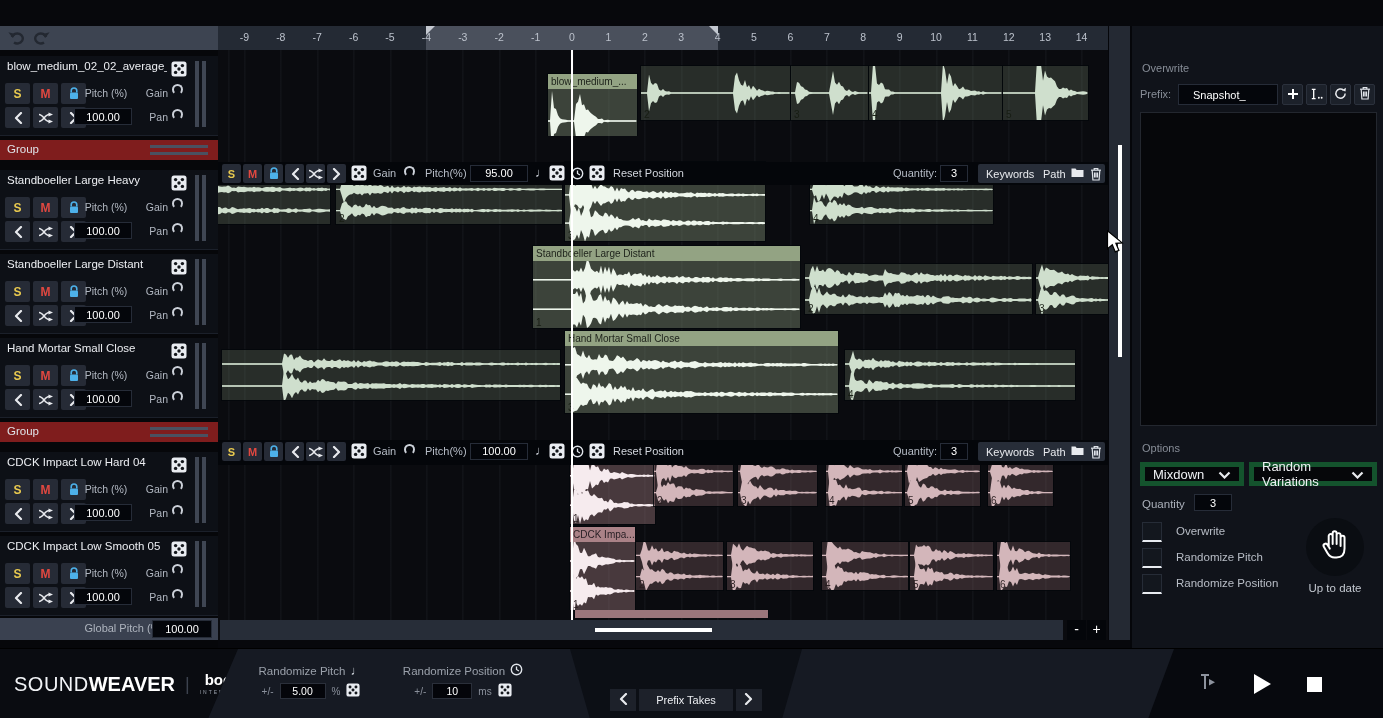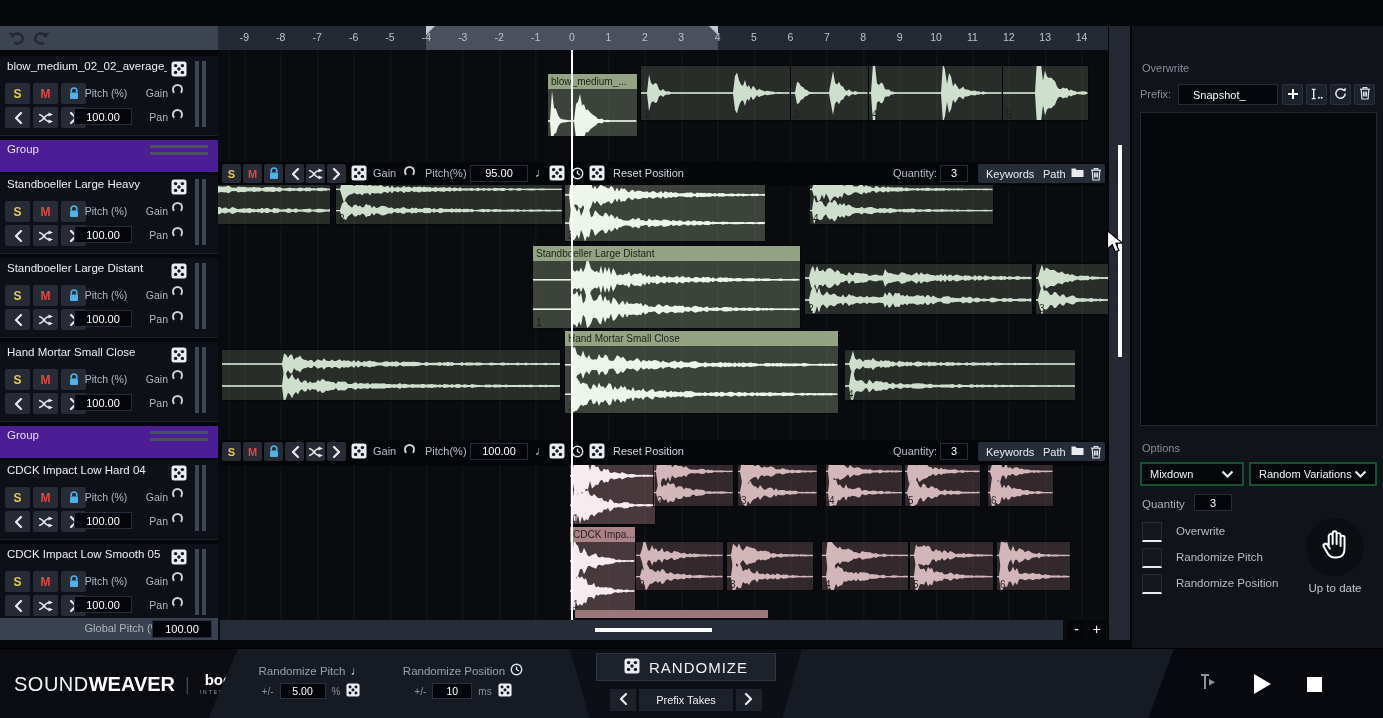--- a/index.html
+++ b/index.html
@@ -19,21 +19,21 @@
   .track-name { position:absolute; left:7px; top:4px; font-size:11.5px; color:#eceef2; white-space:nowrap; overflow:hidden; width:160px; }
   .tp-dice { position:absolute; left:171px; top:5px; }
   .tp-meters { position:absolute; left:195px; top:5px; width:12px; height:66px; }
   .tp-meters i { position:absolute; top:0; width:4px; height:66px; background:#3f4653; }
   .tp-meters i:first-child { left:0; } .tp-meters i:last-child { left:7px; }
   .sq-btn { position:absolute; width:25px; height:21px; background:#262b36; border-radius:2px; display:flex; align-items:center; justify-content:center; font-size:12px; font-weight:bold; }
   .solo { color:#e8c94f; } .mute { color:#e14840; }
   .lbl { position:absolute; font-size:10.5px; color:#b2b8c2; }
   .knob { position:absolute; width:11px; height:11px; border:2px solid #ccd1d9; border-radius:50%; border-bottom-color:transparent; }
   .valbox { position:absolute; background:#04060b; border:1px solid #262c38; color:#fff; font-size:11px; text-align:center; font-family:"Liberation Sans",sans-serif; }
-  .group-row { position:relative; width:218px; height:32px; background:#4c1d95; margin:0 0 2px 0; }
+  .group-row { position:relative; width:218px; height:20px; background:#7f1d1d; margin:0 0 10px 0; }
   .group-row .gname { position:absolute; left:7px; top:3px; font-size:11.5px; color:#dfe3e8; }
   .group-row .gmeter { position:absolute; left:150px; top:5px; width:58px; }
   .group-row .gmeter i { display:block; height:3px; background:#4a5160; margin-bottom:4px; }
   .global-pitch { position:absolute; left:0; top:592px; width:218px; height:22px; background:#3a4150; }
   .global-pitch .lbl { left:40px; top:4px; width:124px; text-align:right; color:#aeb4be; font-size:11px; }
   .global-pitch input { left:152px; top:2px; width:60px; height:18px; }
 
   
   .arrange { position:absolute; left:218px; top:26px; width:890px; height:614px; background:#0a0b0f; }
   .ruler { position:absolute; left:0; top:0; width:890px; height:24px; background:#242a34; overflow:hidden; }
@@ -71,21 +71,21 @@
 
   .vscroll { position:absolute; left:1108px; top:26px; width:22px; height:614px; background:#242933; border-left:1px solid #05060a; }
   .v-thumb { position:absolute; left:9px; top:119px; width:4px; height:212px; background:#fff; }
 
   
   .rightpanel { position:absolute; left:1130px; top:26px; width:253px; height:622px; background:#10131a; border-left:2px solid #05060a; }
   .rp-title { position:absolute; font-size:11px; color:#878d97; }
   .rp-input { position:absolute; background:#04060b; border:1px solid #262c38; color:#fff; font-size:11px; padding:0 14px; font-family:"Liberation Sans",sans-serif; }
   .rp-tile { position:absolute; width:21px; height:21px; background:#1c212a; border:1px solid #2b313c; border-radius:2px; display:flex; align-items:center; justify-content:center; color:#fff; }
   .snap-list { position:absolute; left:8px; top:86px; width:237px; height:314px; background:#06070a; border:1px solid #23272f; }
-  .rp-select { position:absolute; height:24px; background:#06070a; border:2px solid #14532d; display:flex; align-items:center; justify-content:space-between; padding:0 8px; font-size:11px; color:#f0f2f5; }
+  .rp-select { position:absolute; height:24px; background:#06070a; border:5px solid #14532d; display:flex; align-items:center; justify-content:space-between; padding:0 8px; font-size:13px; color:#f0f2f5; }
   .chk { position:absolute; left:10px; width:20px; height:20px; background:#13171e; border:1px solid #262c37; border-bottom:2px solid #e8ebf0; }
   .chk-lbl { position:absolute; left:44px; font-size:11.5px; color:#b8bdc6; }
   .hand-circle { position:absolute; left:174px; top:492px; width:58px; height:58px; border-radius:50%; background:#0a0d12; display:flex; align-items:center; justify-content:center; }
   .uptodate { position:absolute; left:150px; top:556px; width:106px; text-align:center; font-size:11.5px; color:#c2c7cf; }
   .prepare-btn { position:absolute; left:8px; top:578px; width:237px; height:25px; background:#14181f; border:1px solid #2b313c; color:#e8eaee; font-size:12px; display:flex; align-items:center; justify-content:center; }
 
   
   .bottombar { position:absolute; left:0; top:648px; width:1383px; height:70px; background:#161a23; border-top:1px solid #000; }
   .brand-panel { position:absolute; left:0; top:0; width:238px; height:70px; background:#0a0c11; clip-path:polygon(0 0,100% 0,calc(100% - 30px) 100%,0 100%); display:flex; align-items:center; padding-left:14px; }
   .brand-sound { font-size:20px; font-weight:300; letter-spacing:0.5px; color:#f2f4f7; }
@@ -1050,33 +1050,20 @@
                 <circle cx="11.4" cy="4.6" r="1.7"></circle>
                 <circle cx="8" cy="8" r="1.7"></circle>
                 <circle cx="4.6" cy="11.4" r="1.7"></circle>
                 <circle cx="11.4" cy="11.4" r="1.7"></circle>
               </g>
             </svg></span>
       </div>
     </div>
 
     <div class="center-panel">
-      <div class="randomize-btn">
-        <span><svg width="16" height="16" viewBox="0 0 16 16">
-              <rect x=".5" y=".5" width="15" height="15" rx="2.5" fill="#e9ecf1"></rect>
-              <g fill="#14171c">
-                <circle cx="4.6" cy="4.6" r="1.7"></circle>
-                <circle cx="11.4" cy="4.6" r="1.7"></circle>
-                <circle cx="8" cy="8" r="1.7"></circle>
-                <circle cx="4.6" cy="11.4" r="1.7"></circle>
-                <circle cx="11.4" cy="11.4" r="1.7"></circle>
-              </g>
-            </svg></span>
-        <span>RANDOMIZE</span>
-      </div>
       <div class="shuffle-row">
         <div class="sh-arrow">
             <span><svg width="10" height="12" viewBox="0 0 10 12">
                 <path d="M8 1 L3 6 L8 11" fill="none" stroke="#e8eaee" stroke-width="2.2" stroke-linecap="round" stroke-linejoin="round"></path>
               </svg></span>
           </div>
         <div class="sh-mid">Prefix Takes</div>
         <div class="sh-arrow">
             <span><svg width="10" height="12" viewBox="0 0 10 12">
                 <path d="M2 1 L7 6 L2 11" fill="none" stroke="#e8eaee" stroke-width="2.2" stroke-linecap="round" stroke-linejoin="round"></path>

